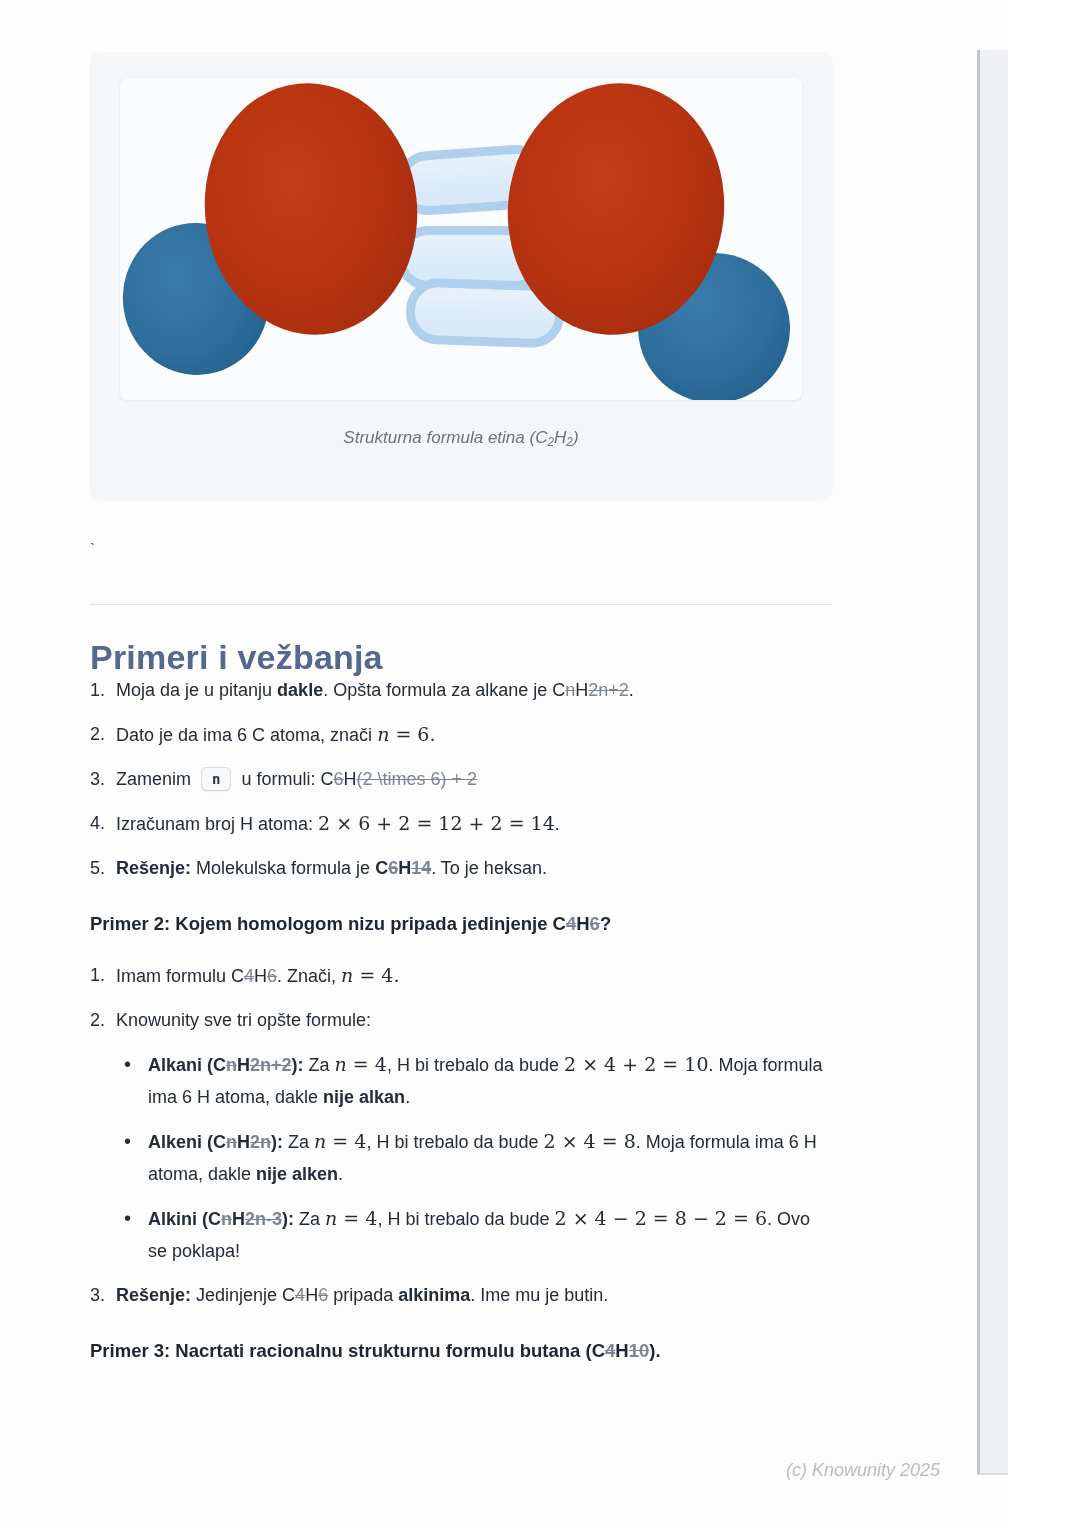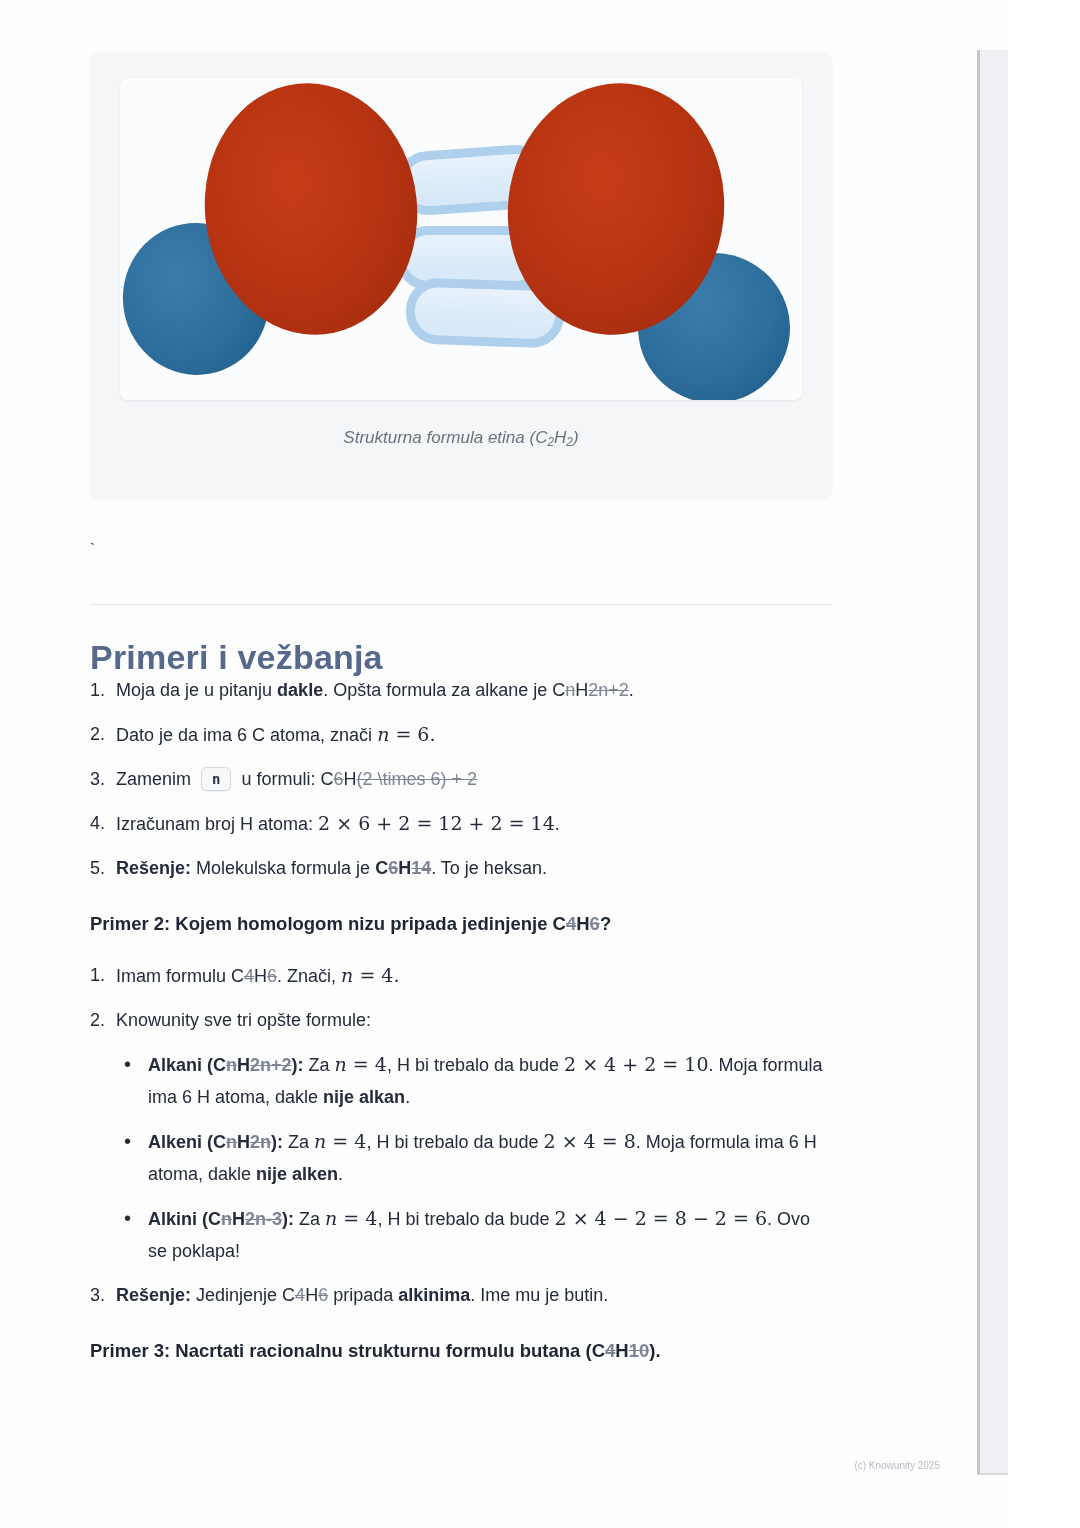--- a/index.html
+++ b/index.html
@@ -51,21 +51,21 @@
   .st-m{font-family:"DejaVu Serif",serif;font-size:19px;}
   .st-mi{font-family:"DejaVu Serif",serif;font-size:19px;font-style:italic;}
   .st-kbd{display:inline-block;font-family:"DejaVu Sans Mono",monospace;font-size:14px;font-weight:700;
           background:var(--kbd_bg);border:1px solid var(--kbd_border);border-radius:6px;padding:4px 10px;
           margin:0 5px;box-shadow:0 1px 1px rgba(0,0,0,0.05);color:#2b3240;line-height:1;vertical-align:1px;}
   .st-sub{font-size:0.7em;vertical-align:-0.25em;}
 
   .scroll-strip{position:absolute;left:977px;top:50px;width:56px;height:1425px;
                 background:var(--scroll_track);border-left:3px solid var(--scroll_border);
                 border-bottom:2px solid #d8dadd;box-sizing:border-box;z-index:5;}
-  .watermark{position:absolute;right:68px;top:1460px;font-size:10px;color:var(--watermark);z-index:6;}
+  .watermark{position:absolute;right:68px;top:1460px;font-size:18px;color:var(--watermark);z-index:6;font-style:italic;}
 </style>
 </head>
 <body>
 
 <div class="page">
   <div class="content">
 
     <section class="figure-card">
       <div class="figure-image">
         <div class="pill p1"></div>

